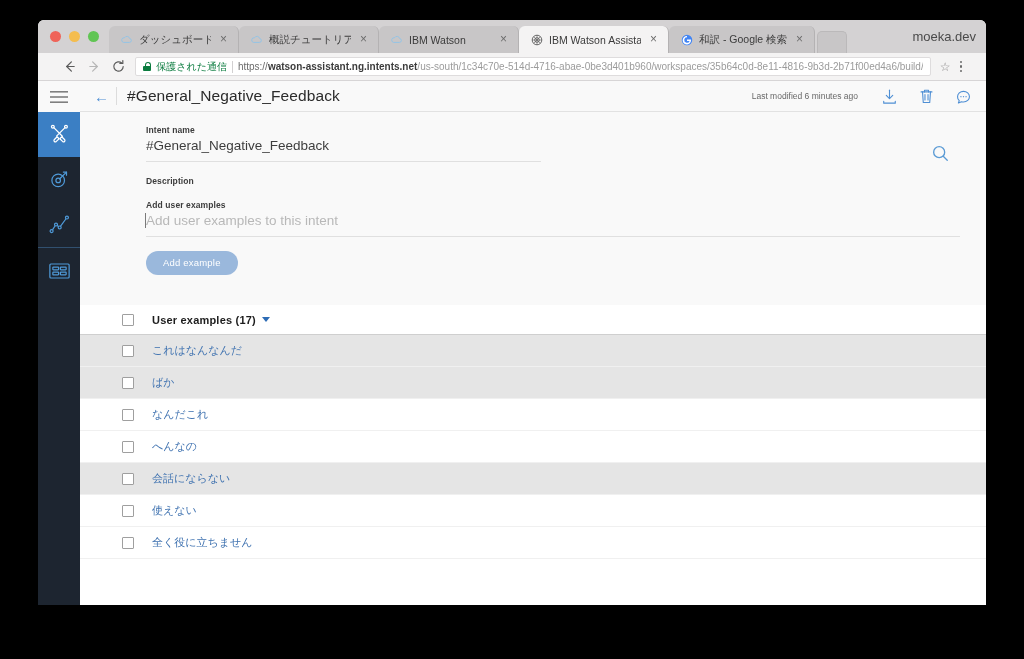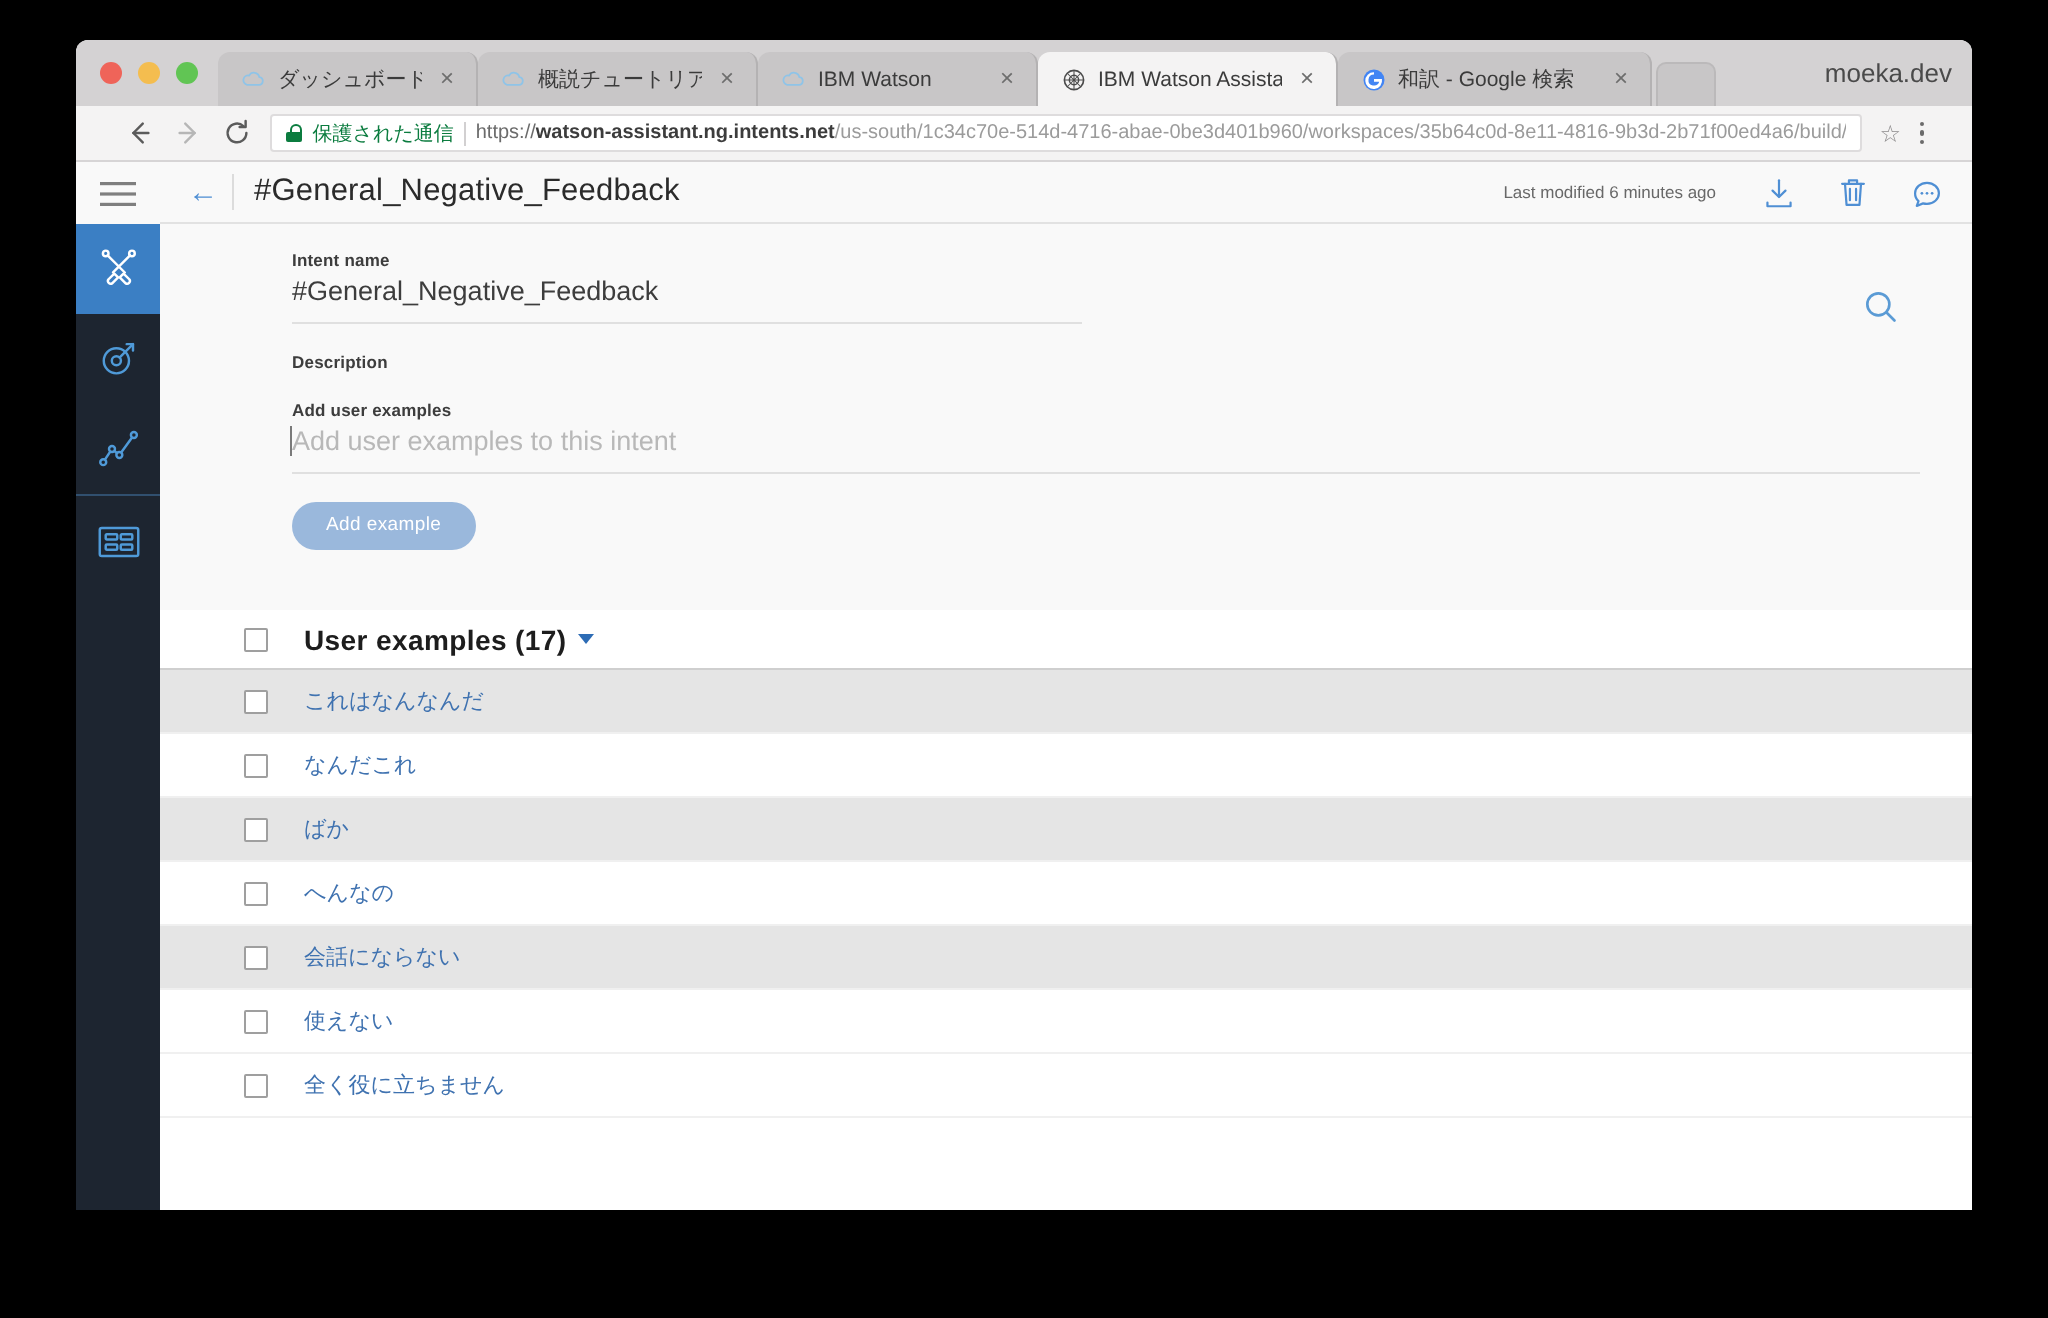--- a/index.html
+++ b/index.html
@@ -220,21 +220,21 @@
   
   #list-area { flex: 1 1 auto; background: #fff; overflow: hidden; }
   #list-header {
     height: 30px;
     display: flex; align-items: center;
     padding-left: 42px;
     border-bottom: 1px solid #cfcfcf;
     background: #fff;
   }
   #list-header .lbl {
-    font-size: 14px; font-weight: bold; color: #1d1d1d; letter-spacing: .2px;
+    font-size: 11px; font-weight: bold; color: #1d1d1d; letter-spacing: .2px;
   }
   .caret {
     margin-left: 6px;
     width: 0; height: 0;
     border-left: 4.5px solid transparent;
     border-right: 4.5px solid transparent;
     border-top: 5.5px solid #2d6cb5;
     display: inline-block;
   }
   .cb {
@@ -306,21 +306,21 @@
         <svg width="12" height="12" viewBox="0 0 16 16">
           <circle cx="8" cy="8" r="6.4" fill="none" stroke="#4b4b4b" stroke-width="1.1"></circle>
           <circle cx="8" cy="8" r="3.1" fill="none" stroke="#4b4b4b" stroke-width="1"></circle>
           <path d="M8 1.6v12.8M1.6 8h12.8M3.5 3.5l9 9M12.5 3.5l-9 9" stroke="#4b4b4b" stroke-width=".7"></path>
         </svg>
       </span>
       <span class="tab-title">IBM Watson Assistant</span>
       <span class="tab-close">×</span>
     </div>
 
-    <div class="tab" style="width:157px">
+    <div class="tab" style="width:146px">
       <span class="fav">
         <svg width="12" height="12" viewBox="0 0 16 16">
           <circle cx="8" cy="8" r="7" fill="#4285f4"></circle>
           <path d="M8 4.3a3.7 3.7 0 1 0 3.5 4.9H8V7.4h5.3a5.6 5.6 0 1 1-5.3-4.6z" fill="#fff"></path>
         </svg>
       </span>
       <span class="tab-title">和訳 - Google 検索</span>
       <span class="tab-close">×</span>
     </div>
 
@@ -493,27 +493,27 @@
         <div id="list-header">
           <span class="cb"></span>
           <span class="lbl">User examples (17)</span>
           <span class="caret"></span>
         </div>
 
         <div class="ex-row alt">
           <span class="cb"></span>
           <span class="ex-text">これはなんなんだ</span>
         </div>
+        <div class="ex-row alt">
+          <span class="cb"></span>
+          <span class="ex-text">ばか</span>
+        </div>
         <div class="ex-row">
           <span class="cb"></span>
           <span class="ex-text">なんだこれ</span>
-        </div>
-        <div class="ex-row alt">
-          <span class="cb"></span>
-          <span class="ex-text">ばか</span>
         </div>
         <div class="ex-row">
           <span class="cb"></span>
           <span class="ex-text">へんなの</span>
         </div>
         <div class="ex-row alt">
           <span class="cb"></span>
           <span class="ex-text">会話にならない</span>
         </div>
         <div class="ex-row">

